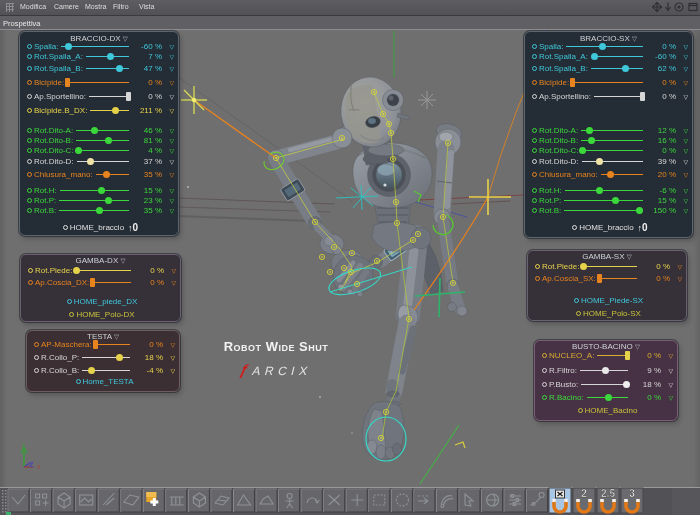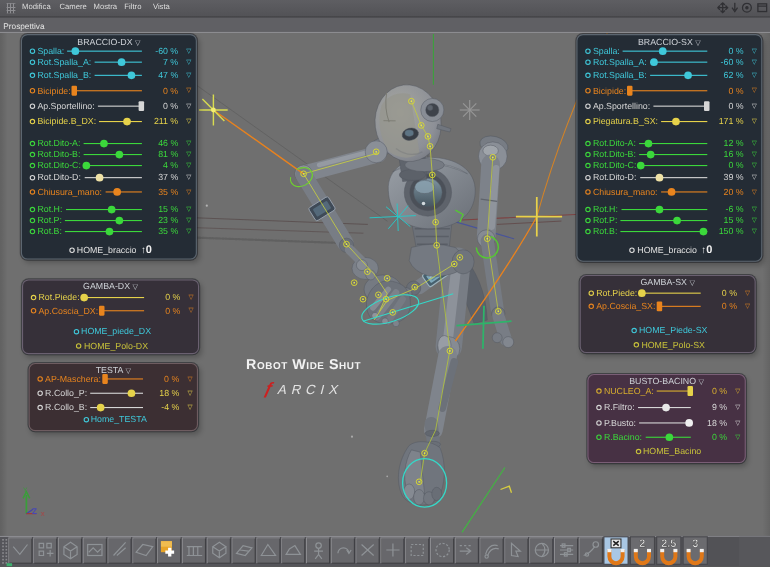--- a/index.html
+++ b/index.html
@@ -22,21 +22,21 @@
 .lb{flex:none;}
 .tk{flex:1;height:1px;position:relative;margin:0 5px 0 3px;min-width:10px;}
 .kd{position:absolute;top:-3px;width:7px;height:7px;border-radius:50%;margin-left:-3.5px;}
 .ks{position:absolute;top:-4px;width:5px;height:9px;border-radius:1px;margin-left:-2px;}
 .vl{flex:none;width:28px;text-align:right;}
 .tr{flex:none;width:12px;text-align:right;font-size:6px;}
 .hic{color:#f0f0f0;font-size:9px;font-weight:bold;margin-left:4px;}
 .hic b{font-size:10px;}
 #wip{position:absolute;left:206px;top:321px;width:140px;text-align:center;color:#f2f2f2;}
 #wip .w1{font-size:21px;font-weight:bold;letter-spacing:3px;}
-#wip .w2{font-size:13px;font-weight:bold;font-variant:small-caps;letter-spacing:0.5px;margin-top:2px;}
+#wip .w2{font-size:13px;font-weight:bold;font-variant:small-caps;letter-spacing:0.5px;margin-top:18px;}
 #wip .w3{font-size:12px;letter-spacing:4.5px;color:#e2e2e2;margin-top:7px;transform:skewX(-14deg);}
 #wip .s{color:#cc2020;font-size:15px;font-style:italic;font-weight:bold;}
 </style></head>
 <body>
 <div id="app">
 <div id="menubar">
 <div id="grip"></div>
 <span class="mi" style="left:20px">Modifica</span>
 <span class="mi" style="left:54px">Camere</span>
 <span class="mi" style="left:85px">Mostra</span>
@@ -466,29 +466,20 @@
       </div>
       <div class="row" style="top:59px">
         <span class="mk" style="border-color:#d6d6d6"></span>
         <span class="lb" style="color:#d6d6d6">Ap.Sportellino:</span>
         <span class="tk" style="background:#d6d6d6">
           <i class="ks" style="left:97%;background:#d6d6d6"></i>
         </span>
         <span class="vl" style="color:#d6d6d6">0 %</span>
         <span class="tr" style="color:#d6d6d6">▽</span>
       </div>
-      <div class="row" style="top:73px">
-        <span class="mk" style="border-color:#e6d24a"></span>
-        <span class="lb" style="color:#e6d24a">Piegatura.B_SX:</span>
-        <span class="tk" style="background:#e6d24a">
-          <i class="kd" style="left:32%;background:#e6d24a"></i>
-        </span>
-        <span class="vl" style="color:#e6d24a">171 %</span>
-        <span class="tr" style="color:#e6d24a">▽</span>
-      </div>
       <div class="row" style="top:93px">
         <span class="mk" style="border-color:#3bd83b"></span>
         <span class="lb" style="color:#3bd83b">Rot.Dito-A:</span>
         <span class="tk" style="background:#3bd83b">
           <i class="kd" style="left:13%;background:#3bd83b"></i>
         </span>
         <span class="vl" style="color:#3bd83b">12 %</span>
         <span class="tr" style="color:#3bd83b">▽</span>
       </div>
       <div class="row" style="top:103px">

